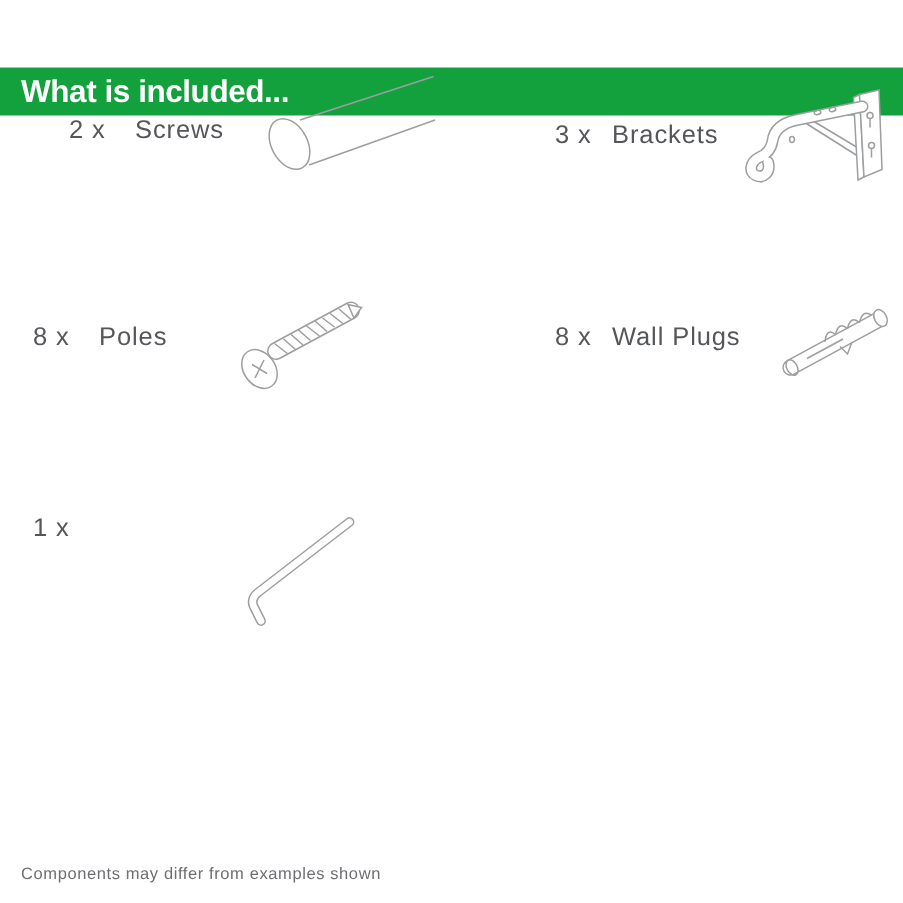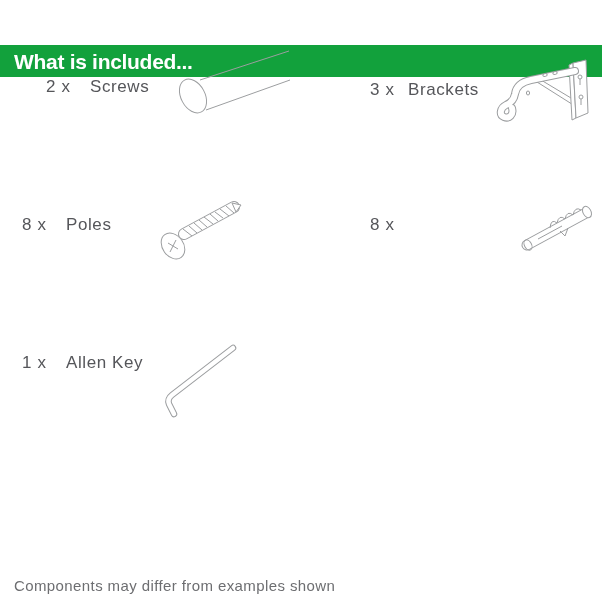--- a/index.html
+++ b/index.html
@@ -27,21 +27,21 @@
     position:absolute;display:flex;align-items:baseline;
     color:var(--label-text);font-size:17px;letter-spacing:0.6px;line-height:20px;
   }
   .item-text .qty{display:inline-block;}
   .col-left .qty{width:44px;}
   .col-right .qty{width:38px;}
   .illus{position:absolute;color:var(--line-art);}
   .illus svg{display:block;overflow:visible;}
   .footer-note{
     position:absolute;left:14px;top:577px;
-    color:var(--footer-text);font-size:15px;letter-spacing:0.4px;
+    color:var(--footer-text);font-size:11px;letter-spacing:0.4px;
   }
   
   .ln{stroke:currentColor;stroke-width:1;fill:none;}
   .fw{stroke:currentColor;stroke-width:1;fill:#fff;}
   .tube-o{stroke:currentColor;fill:none;stroke-linecap:round;stroke-linejoin:round;}
   .tube-i{stroke:#fff;fill:none;stroke-linecap:round;stroke-linejoin:round;}
 </style>
 </head>
 <body>
 
@@ -112,20 +112,21 @@
     </g>
 
     <ellipse class="fw" cx="16" cy="49" rx="10.5" ry="14" transform="rotate(-36 16 49)"></ellipse>
     <line class="ln" x1="11" y1="46" x2="21" y2="52"></line>
     <line class="ln" x1="13" y1="55" x2="19" y2="43"></line>
   </svg>
 </div>
 
 <div class="item-text col-right" style="left:370px;top:215px;">
   <span class="qty">8 x</span>
+  <span class="lbl">Wall Plugs</span>
 </div>
 <div class="illus" style="left:516px;top:198px;">
   <svg width="86" height="60" viewBox="0 0 86 60">
 
     <path class="tube-o" stroke-width="11" d="M11,47 L70,15"></path>
     <path class="tube-i" stroke-width="9" d="M11,47 L70,15"></path>
 
     <g class="ln">
       <path d="M34,30 Q35,20 41,25"></path>
       <path d="M41,25 Q43,16 49,21"></path>
@@ -135,23 +136,22 @@
 
     <line class="ln" x1="22" y1="41" x2="46" y2="28"></line>
     <path class="ln" d="M44,33 L49,38 L52,30"></path>
 
     <ellipse class="fw" cx="71" cy="14" rx="4" ry="6" transform="rotate(-28 71 14)"></ellipse>
 
     <ellipse class="ln" cx="12" cy="47" rx="3.5" ry="5.5" transform="rotate(-28 12 47)"></ellipse>
   </svg>
 </div>
 
-<div class="item-text col-left" style="left:22px;top:353px;">
+<div class="item-text col-left" style="left:22px;top:342px;">
   <span class="qty">1 x</span>
-  <span class="lbl">Allen Key</span>
 </div>
 <div class="illus" style="left:152px;top:338px;">
   <svg width="98" height="82" viewBox="0 0 98 82">
     <path class="tube-o" stroke-width="6.5" d="M81,10 L20,57 Q15,61 17,66 L22,76"></path>
     <path class="tube-i" stroke-width="4.5" d="M81,10 L20,57 Q15,61 17,66 L22,76"></path>
   </svg>
 </div>
 
 <div class="footer-note">Components may differ from examples shown</div>
 

